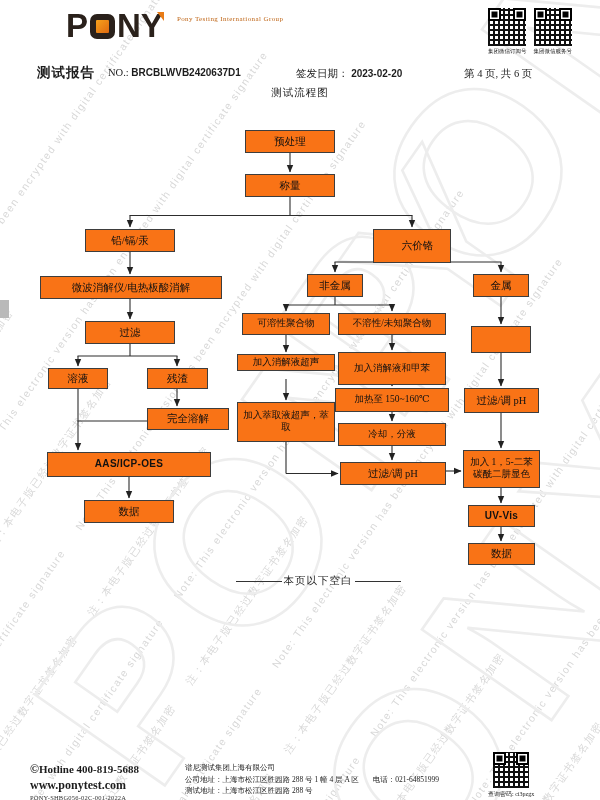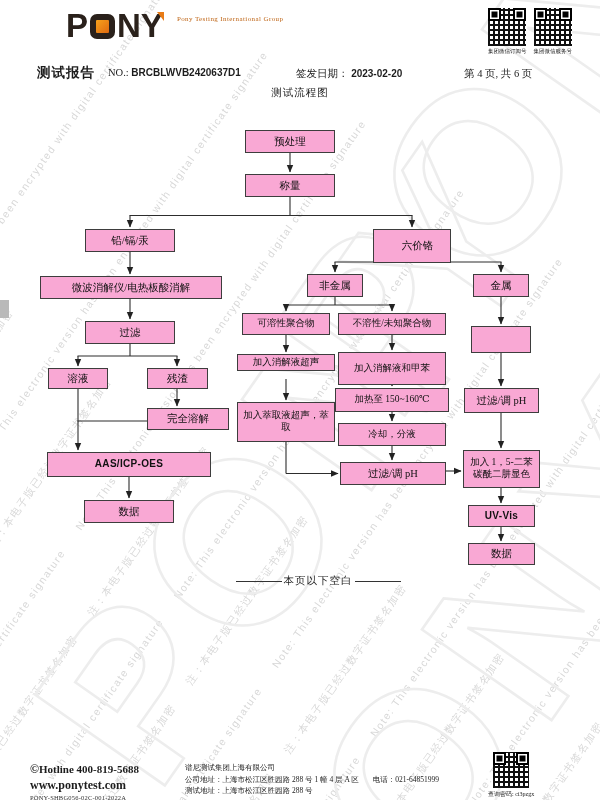--- a/index.html
+++ b/index.html
@@ -54,21 +54,21 @@
   #report-title{left:37px;top:64px;font-size:13.5px;font-weight:bold;letter-spacing:1px;}
   #no-line{left:108px;top:67px;font-size:10.5px;}
   #no-line b,#date-line b{font-family:"Liberation Sans",sans-serif;font-size:10px;}
   #date-line{left:296px;top:67px;font-size:10.5px;}
   #page-line{left:464px;top:67px;font-size:10.5px;}
   #subtitle{left:0;top:86px;width:600px;text-align:center;font-size:10.5px;letter-spacing:1px;}
   #intro{left:35px;top:106px;font-size:10.5px;letter-spacing:.5px;}
 
   
   #flow-svg{position:absolute;left:0;top:0;z-index:1;}
-  .fb{position:absolute;z-index:2;border:1px solid #3d3d3d;background:#f9a8d4;
+  .fb{position:absolute;z-index:2;border:1px solid #3d3d3d;background:#f97316;
       display:flex;align-items:center;justify-content:center;text-align:center;
       font-size:10.5px;line-height:1.25;color:#111;box-sizing:border-box;padding:1px 2px;}
   .fb.latin{font-family:"Liberation Sans",sans-serif;font-weight:bold;font-size:10px;letter-spacing:.3px;}
   .fb.small{font-size:9.5px;}
 
   
   #end-note{left:0;top:574px;width:600px;display:flex;align-items:center;justify-content:center;z-index:2;padding-left:18px;}
   .en-line{width:46px;border-top:1.2px solid #333;}
   #end-note span{font-size:10.5px;margin:0 2px;letter-spacing:1px;}
 

